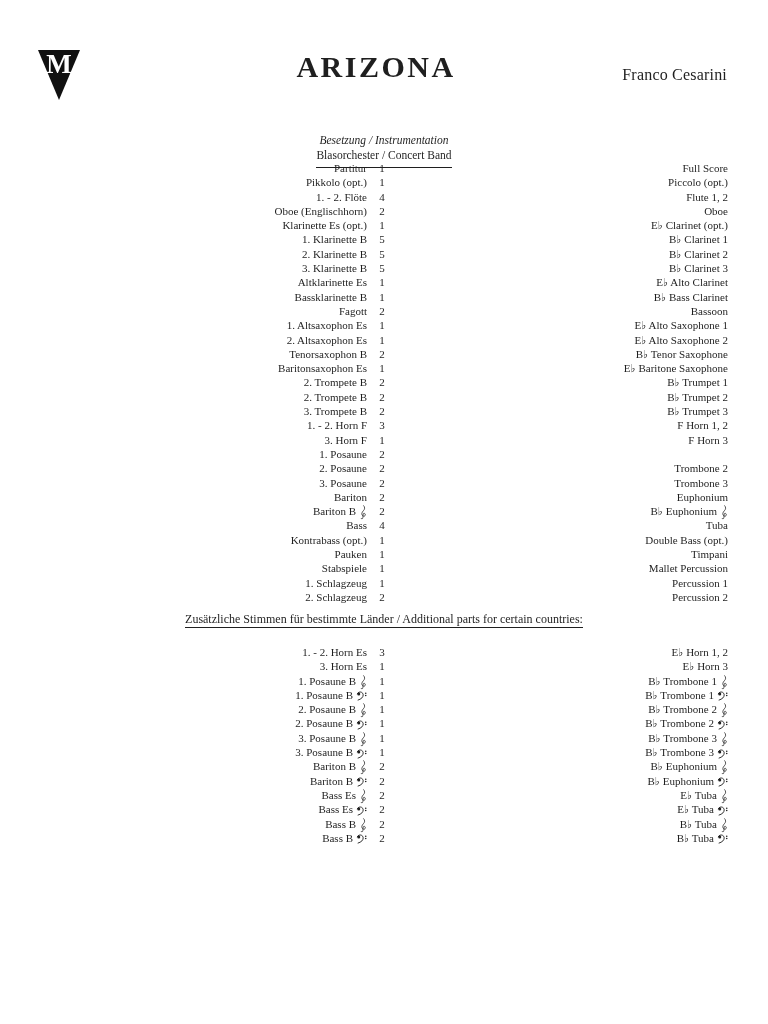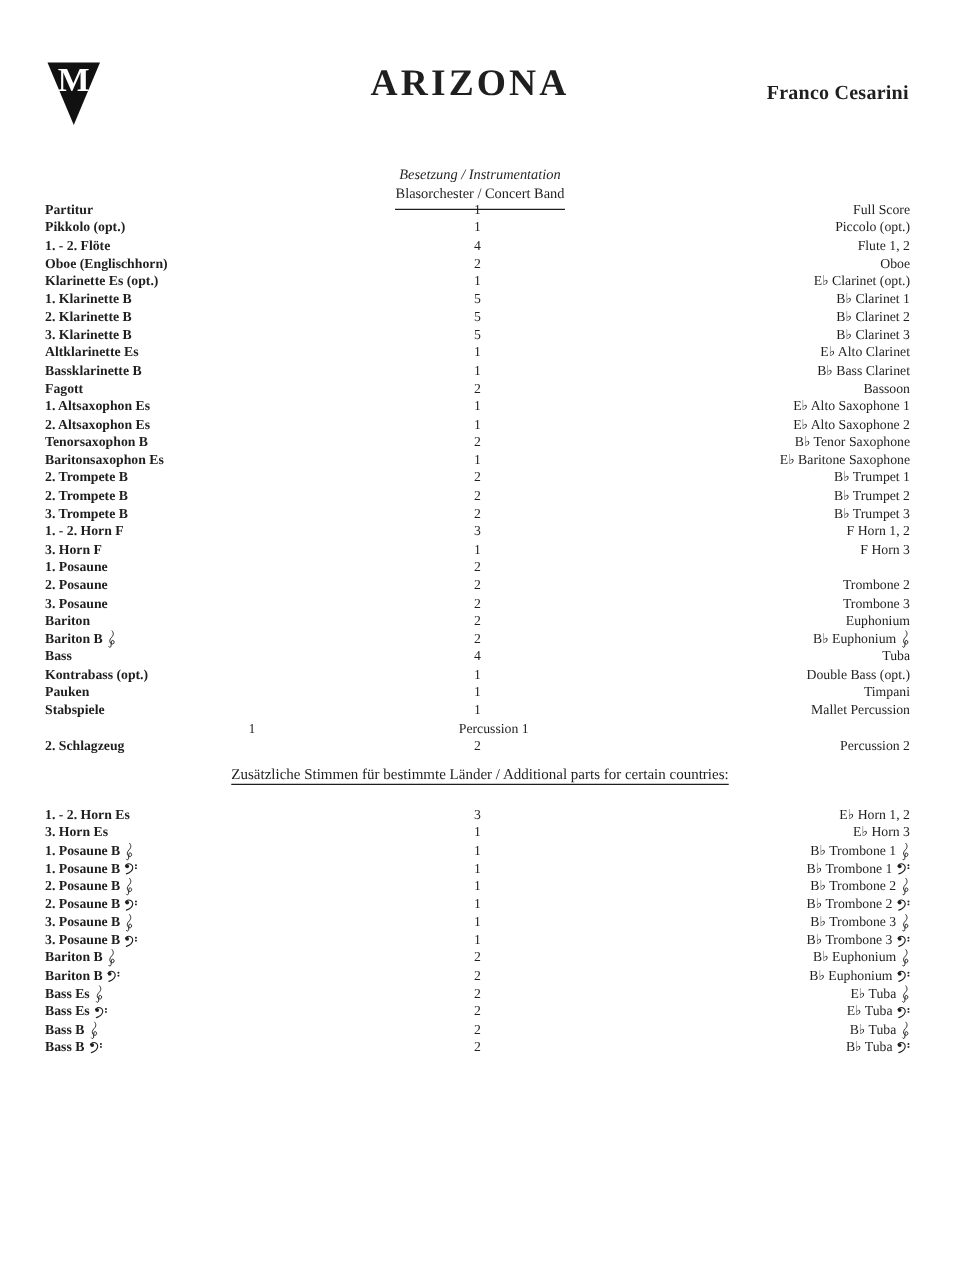--- a/index.html
+++ b/index.html
@@ -13,21 +13,21 @@
     overflow:hidden;
   }
   .logo{position:absolute;left:36px;top:46px;width:46px;height:56px;}
   .page-title{
     position:absolute;left:0;right:16px;top:50px;
     text-align:center;
     font-size:30px;font-weight:700;letter-spacing:2.5px;
   }
   .composer{
     position:absolute;right:41px;top:66px;
-    font-size:16px;font-weight:700;letter-spacing:0.2px;
+    font-size:16px;font-weight:400;letter-spacing:0.2px;
   }
   .subhead{
     position:absolute;left:0;right:0;top:133px;
     text-align:center;font-size:11.5px;line-height:15px;
   }
   .subhead .line1{font-style:italic;}
   .subhead .line2 span{
     display:inline-block;border-bottom:1px solid #1f1f1f;padding-bottom:4px;
   }
   .inst-table{
@@ -35,21 +35,21 @@
     font-size:11px;
   }
   .main-table{top:161px;}
   .add-table{top:645px;}
   .inst-row{
     display:grid;
     grid-template-columns:1fr 30px 1fr;
     height:14.3px;line-height:14.3px;
     white-space:nowrap;
   }
-  .cell-de{text-align:left;font-weight:bold;}
+  .cell-de{text-align:right;}
   .cell-qty{text-align:center;}
   .cell-en{text-align:right;}
   .add-heading{
     position:absolute;left:0;right:0;top:612px;
     text-align:center;font-size:12px;
   }
   .add-heading span{
     display:inline-block;border-bottom:1px solid #1f1f1f;
   }
   .clef{display:inline-block;vertical-align:middle;margin-left:3px;}
@@ -250,20 +250,21 @@
     <span class="cell-en"><span>Timpani</span><span></span></span>
   </div>
 
   <div class="inst-row">
     <span class="cell-de"><span>Stabspiele</span><span></span></span>
     <span class="cell-qty">1</span>
     <span class="cell-en"><span>Mallet Percussion</span><span></span></span>
   </div>
 
   <div class="inst-row">
+    <span class="cell-de"><span>1. Schlagzeug</span><span></span></span>
     <span class="cell-qty">1</span>
     <span class="cell-en"><span>Percussion 1</span><span></span></span>
   </div>
 
   <div class="inst-row">
     <span class="cell-de"><span>2. Schlagzeug</span><span></span></span>
     <span class="cell-qty">2</span>
     <span class="cell-en"><span>Percussion 2</span><span></span></span>
   </div>
 </div>

